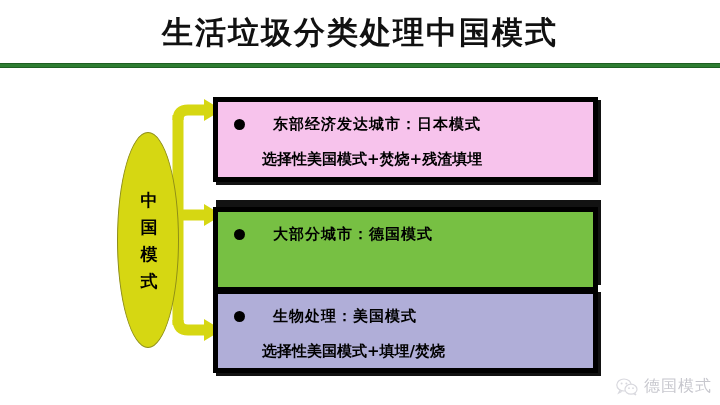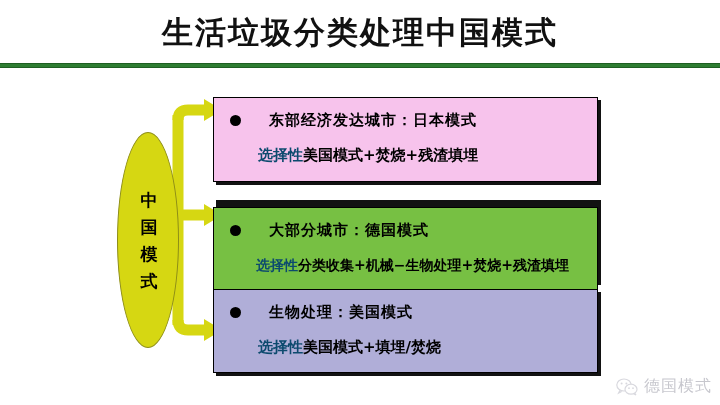--- a/index.html
+++ b/index.html
@@ -83,21 +83,21 @@
     width: 60px;
     height: 250px;
   }
 
   
   .box {
     position: absolute;
     left: 213px;
     width: 385px;
     box-sizing: border-box;
-    border: 1px solid #000000;
+    border: 5px solid #000000;
     padding: 0;
   }
   .box-shadow {
     position: absolute;
     left: 216px;
     width: 385px;
     background: #121212;
     z-index: 0;
   }
   #box1 { top: 97px;  height: 85px; background: #f7c3ec; }
@@ -138,21 +138,21 @@
     position: absolute;
     left: 44px;
     top: 48px;
     white-space: nowrap;
     font-family: "DejaVu Serif", "Liberation Serif", serif;
     font-weight: bold;
     font-size: 15px;
     color: #000000;
   }
   #box2 .line2 { font-size: 14px; left: 42px; top: 49px; }
-  .hl { color: #0c4a6e; }
+  .hl { color: #000000; }
 
   
   #watermark {
     position: absolute;
     right: 8px;
     bottom: 8px;
     display: flex;
     align-items: center;
     gap: 6px;
     opacity: 0.55;
@@ -206,23 +206,20 @@
     </div>
     <div class="line2">
       <span class="hl">选择性</span><span>美国模式+焚烧+残渣填埋</span>
     </div>
   </div>
 
   <div id="box2" class="box">
     <div class="line1">
       <span class="bullet"></span>
       <span class="heading">大部分城市：德国模式</span>
-    </div>
-    <div class="line2">
-      <span class="hl">选择性</span><span>分类收集+机械−生物处理+焚烧+残渣填埋</span>
     </div>
   </div>
 
   <div id="box3" class="box">
     <div class="line1">
       <span class="bullet"></span>
       <span class="heading">生物处理：美国模式</span>
     </div>
     <div class="line2">
       <span class="hl">选择性</span><span>美国模式+填埋/焚烧</span>

